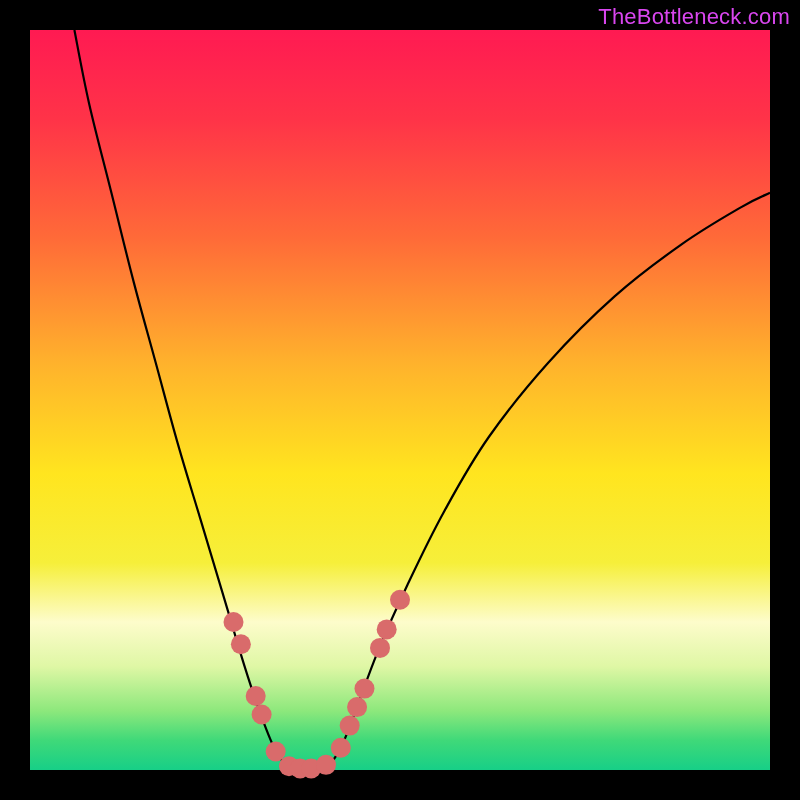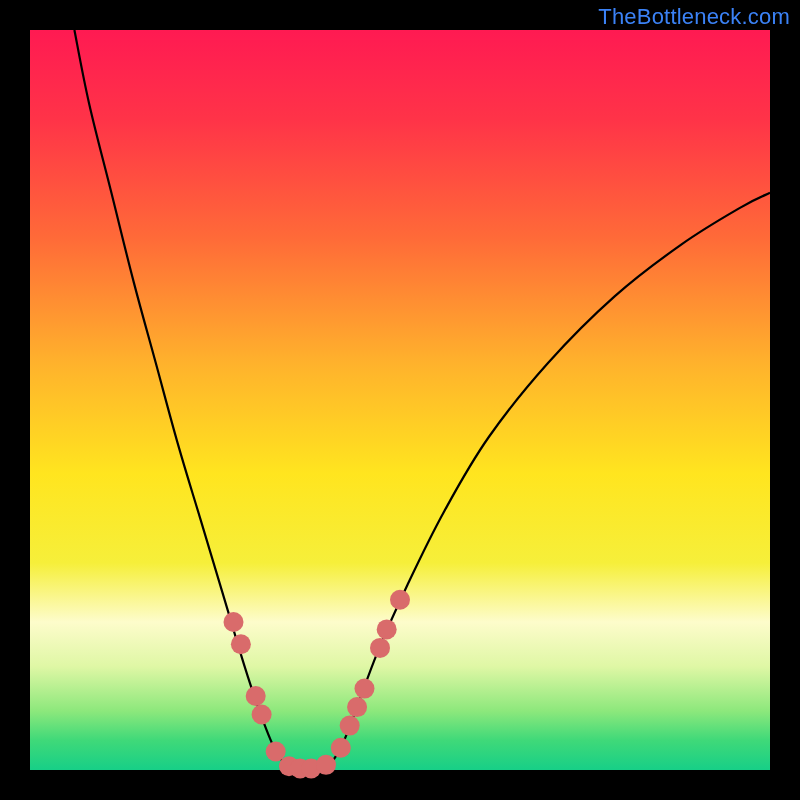--- a/index.html
+++ b/index.html
@@ -16,21 +16,21 @@
     left: 0;
     top: 0;
     width: 800px;
     height: 800px;
     background: #000;
   }
   .watermark {
     position: absolute;
     top: 4px;
     right: 10px;
-    color: #3b82f6;
+    color: #d946ef;
     font-size: 22px;
     font-weight: 500;
     letter-spacing: 0.2px;
   }
   svg {
     position: absolute;
     left: 0;
     top: 0;
   }
 </style>

